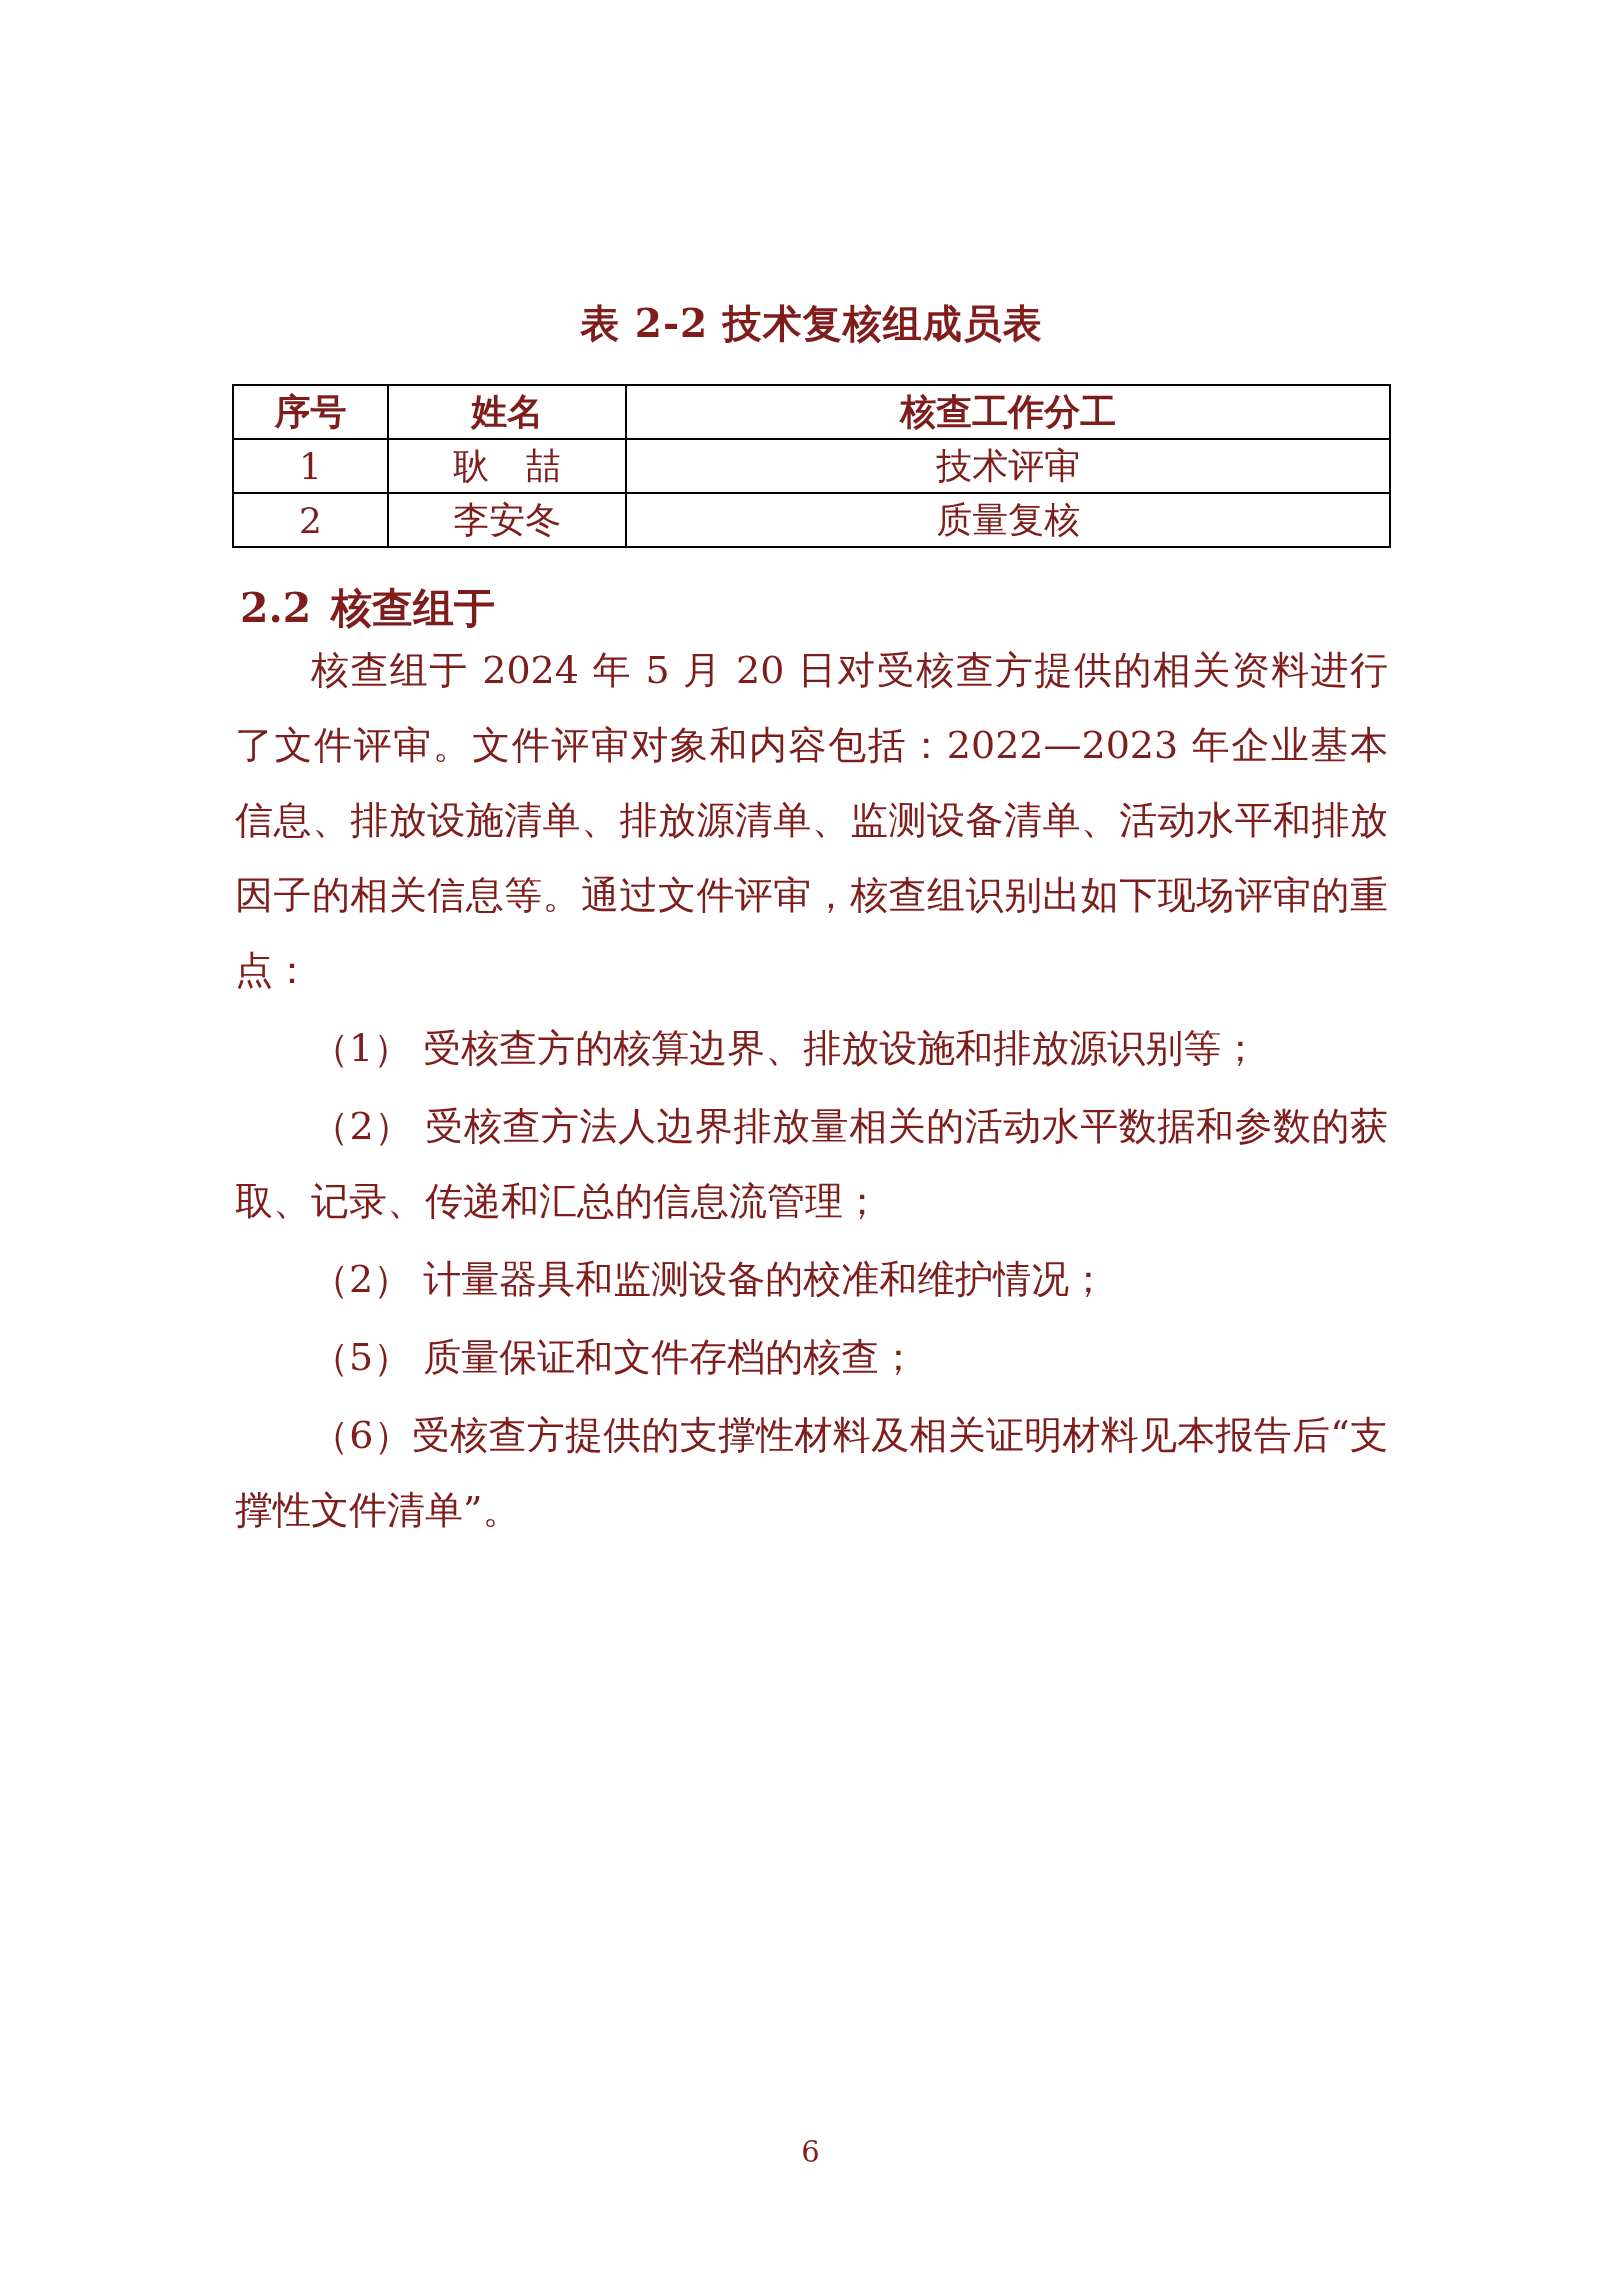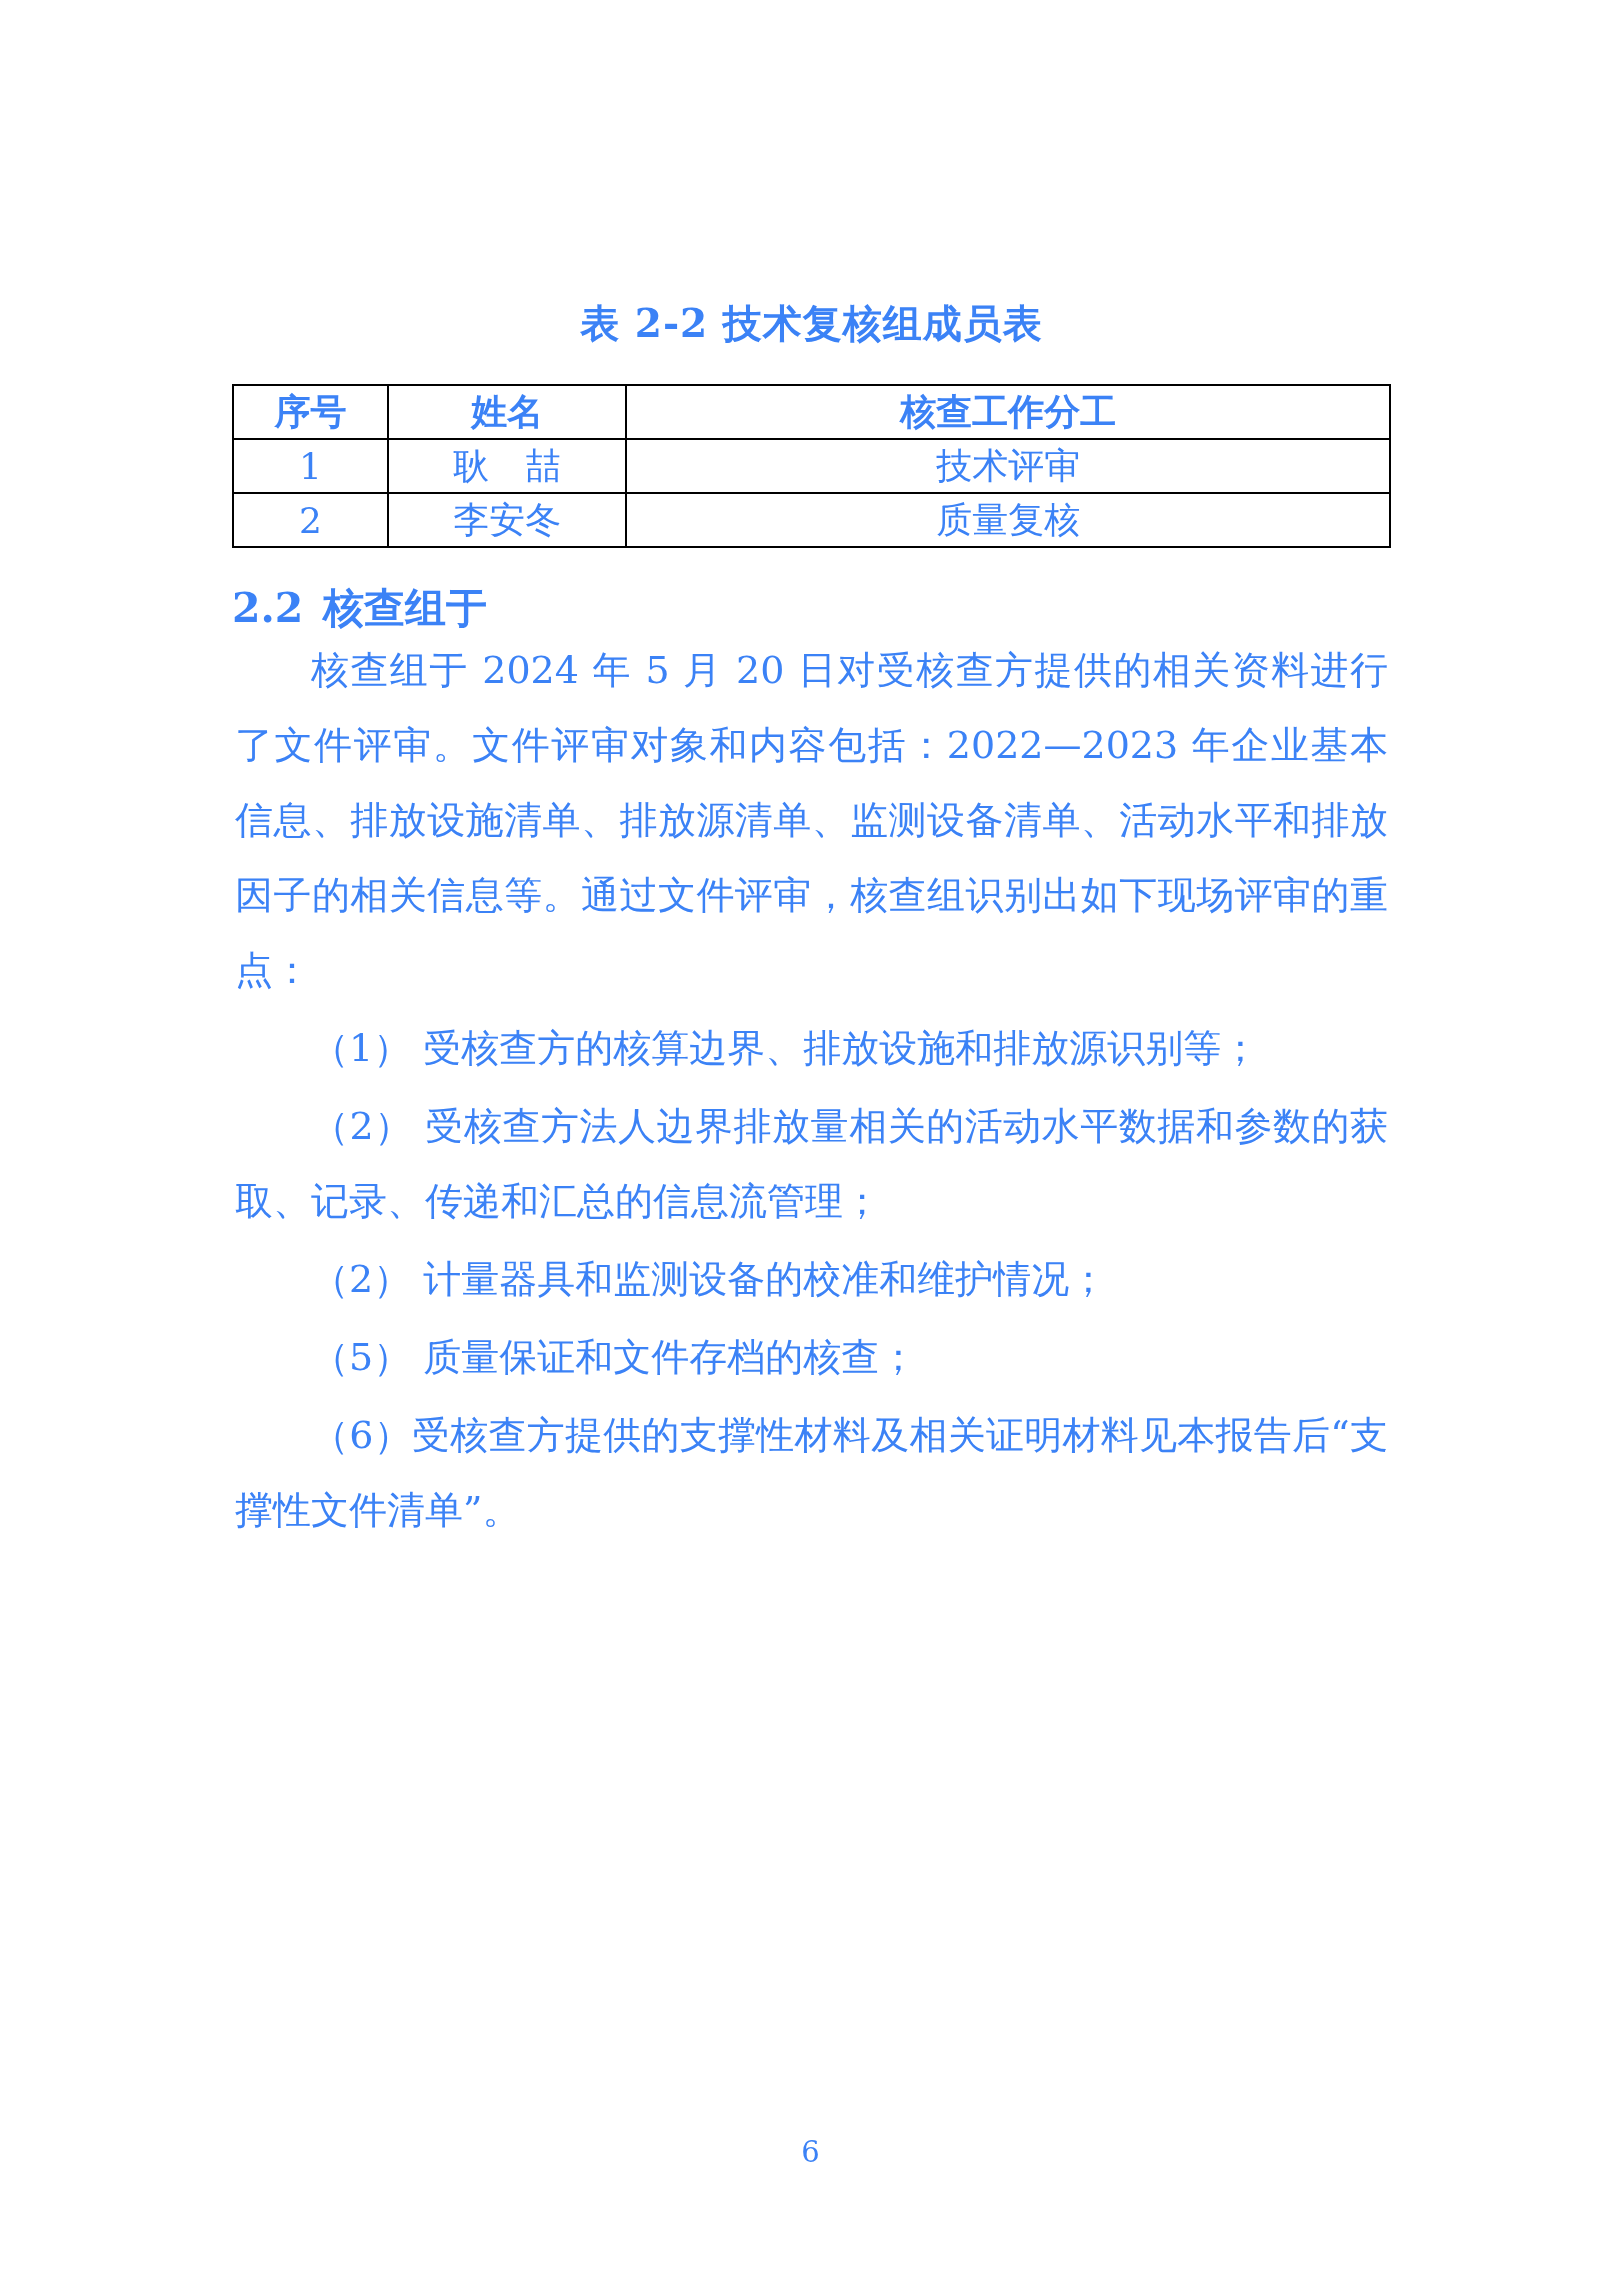--- a/index.html
+++ b/index.html
@@ -5,21 +5,21 @@
   html, body {
     margin: 0;
     padding: 0;
     background: #ffffff;
   }
   .page {
     position: relative;
     width: 1621px;
     height: 2293px;
     background: #ffffff;
-    color: #3b82f6;
+    color: #7f1d1d;
     font-family: "DejaVu Serif", "Liberation Serif", serif;
     overflow: hidden;
   }
   .content {
     position: absolute;
     left: 232px;
     top: 300px;
     width: 1159px;
   }
   .table-title {
@@ -53,20 +53,21 @@
     font-weight: bold;
   }
   .section-heading {
     font-size: 41px;
     font-weight: bold;
     line-height: 49px;
     margin: 36px 0 0 0;
   }
   .section-heading .sec-num {
     margin-right: 19.6px;
+    margin-left: 8px;
   }
   .body-par {
     font-size: 38px;
     line-height: 75px;
     text-align: justify;
     text-indent: 76px;
     margin: 3px;
   }
   .after-heading {
     margin-top: 0;

